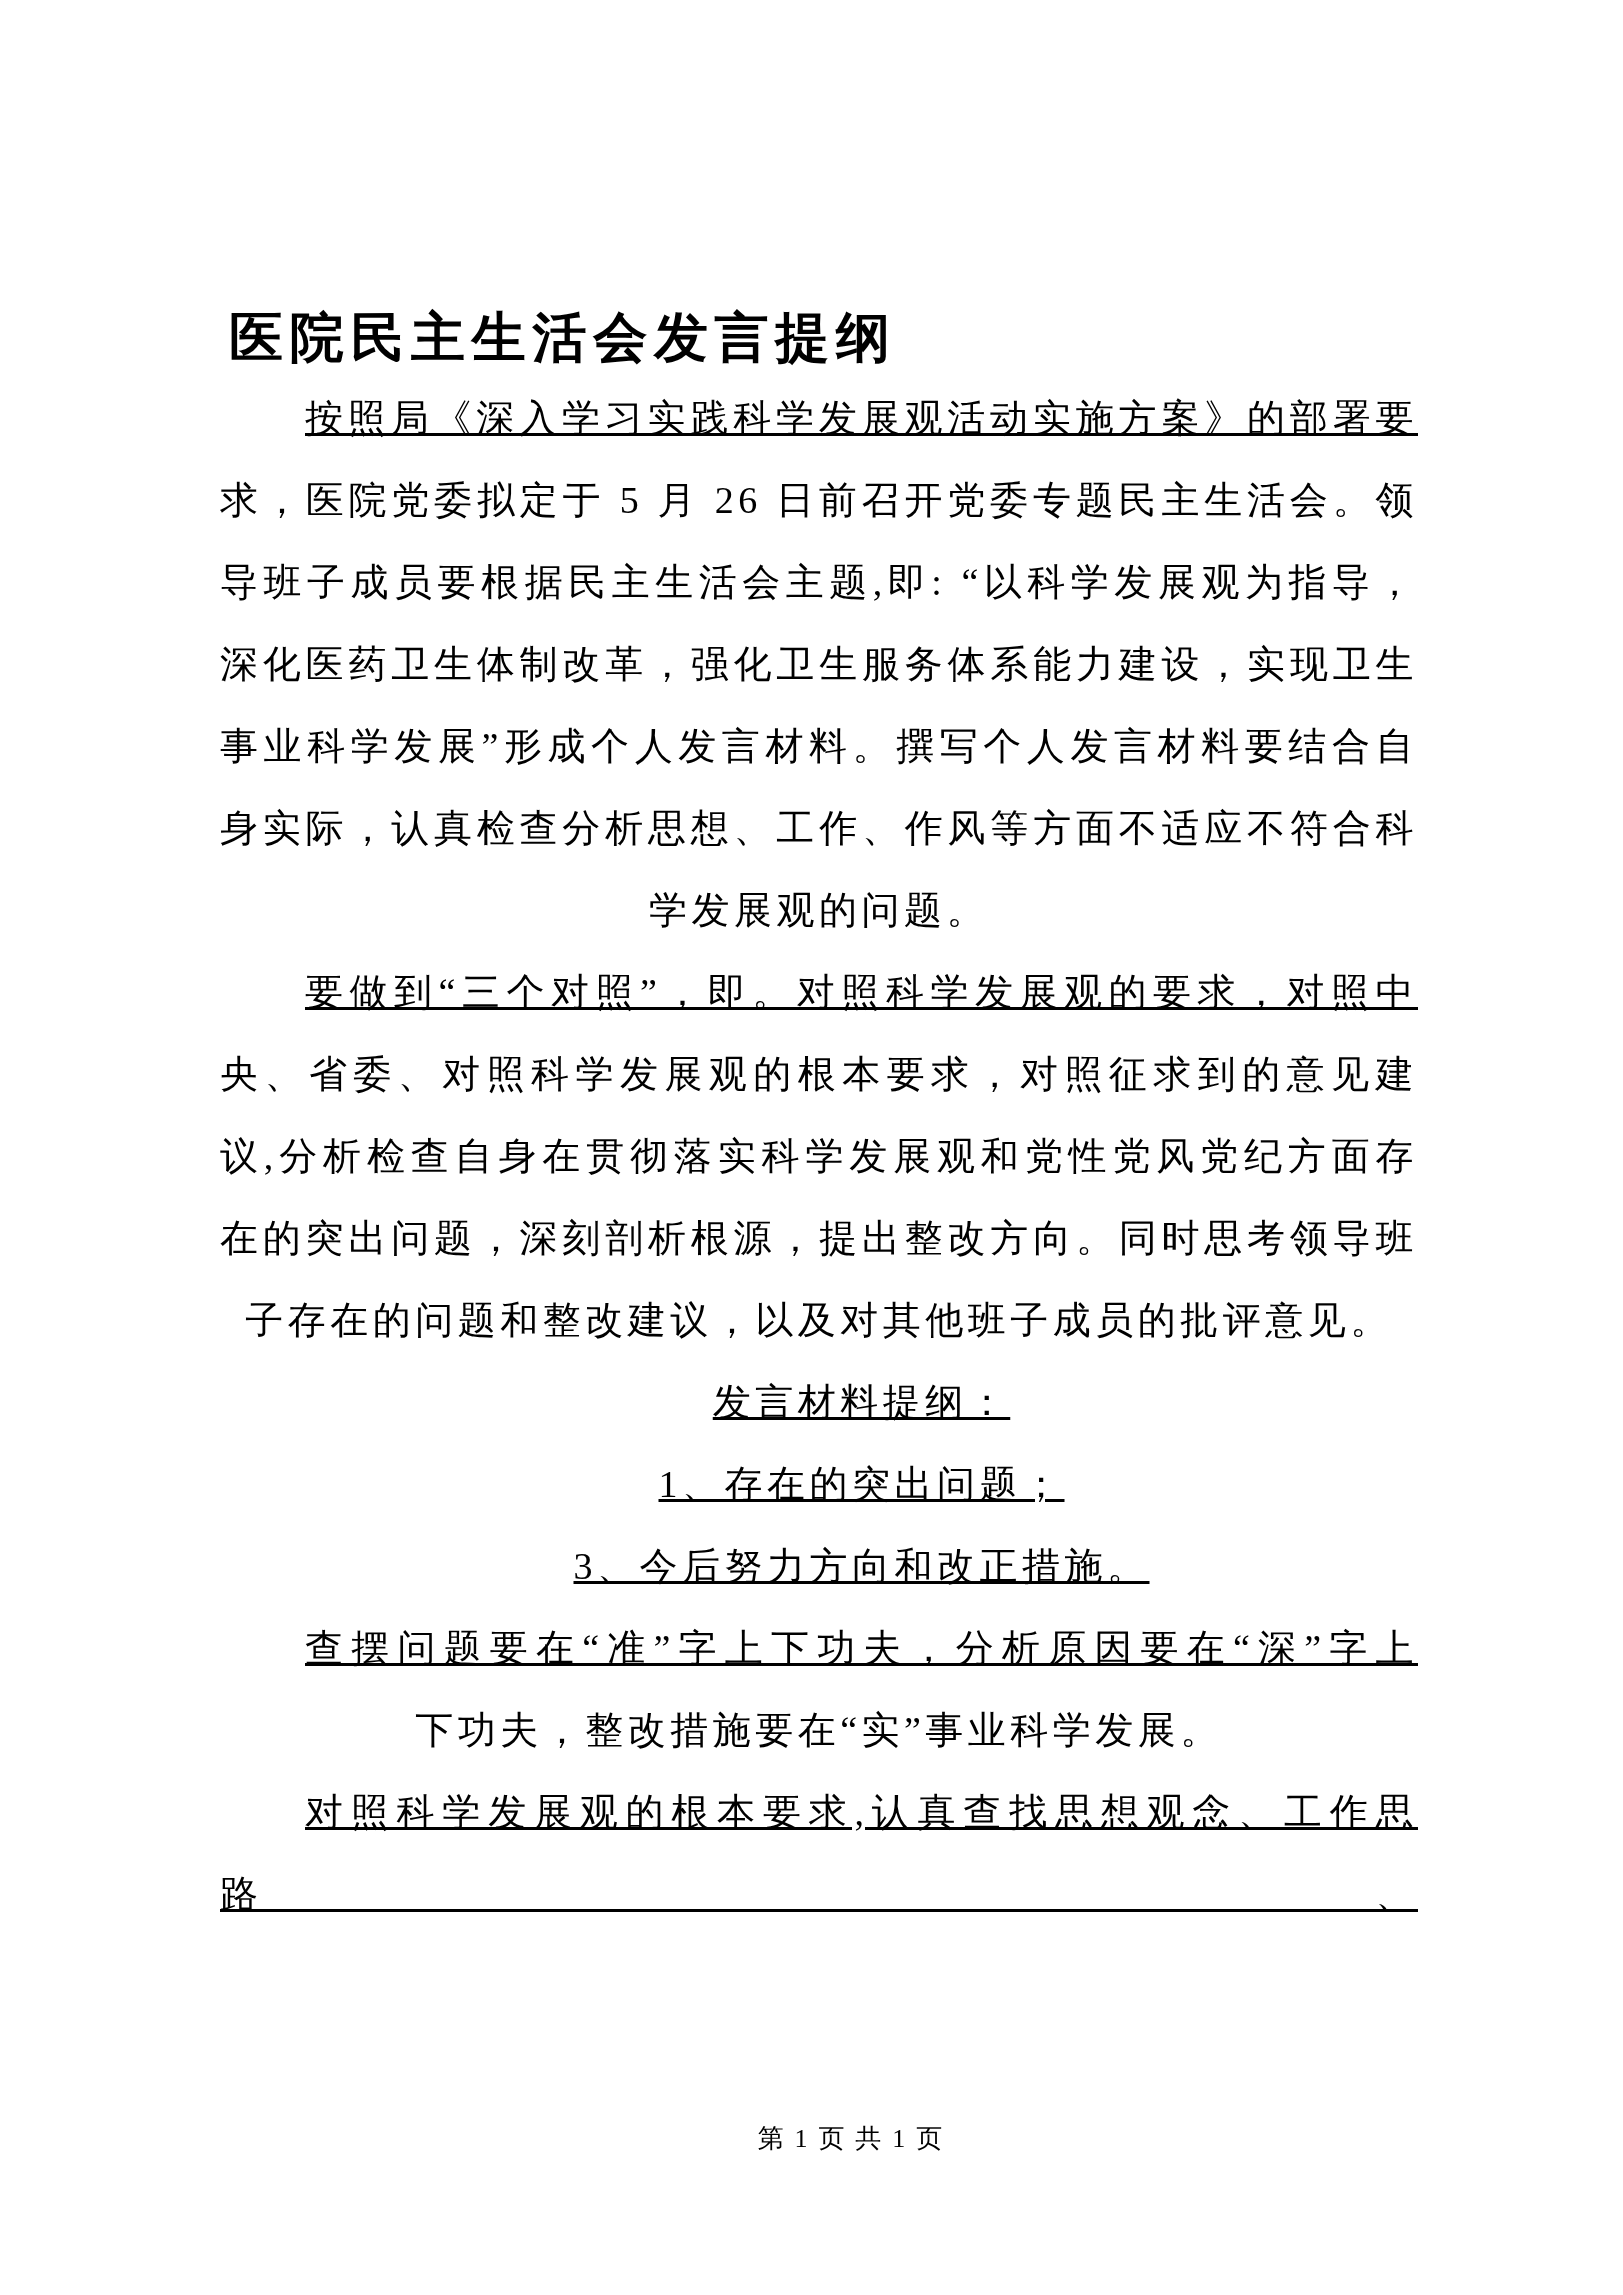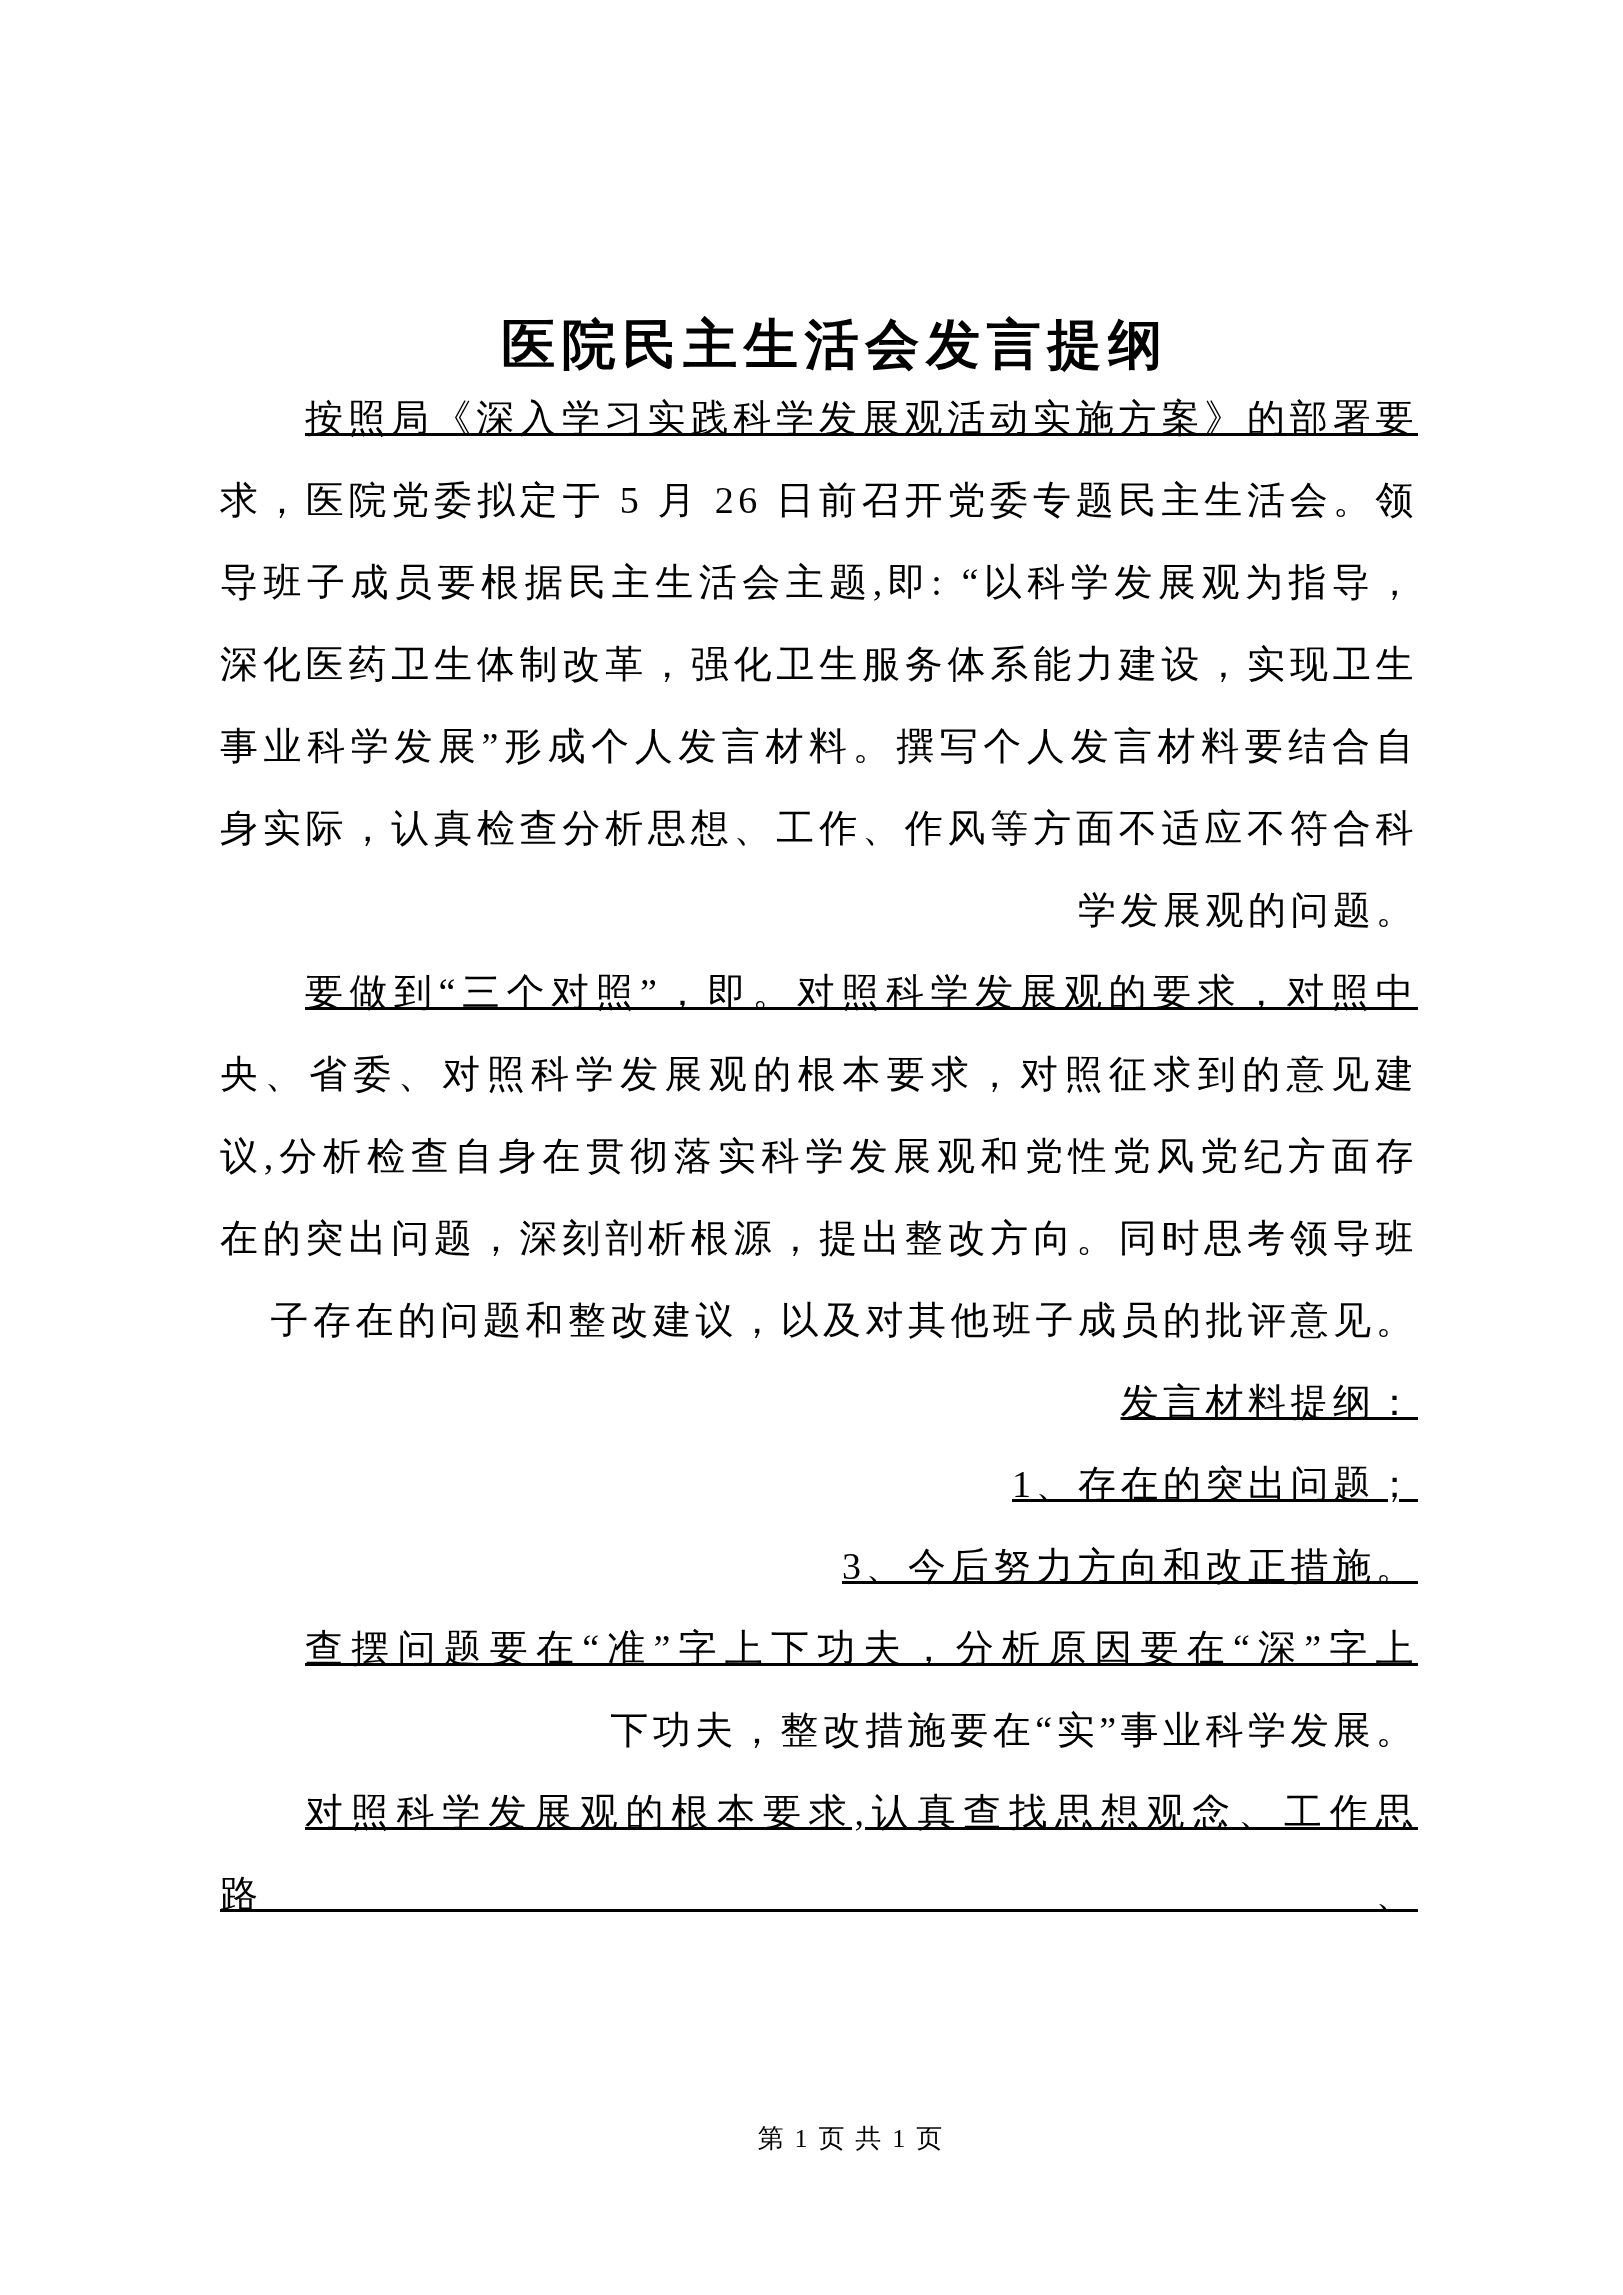--- a/index.html
+++ b/index.html
@@ -14,40 +14,40 @@
     background: #ffffff;
     color: #000000;
     font-family: "Liberation Serif", "DejaVu Serif", serif;
     overflow: hidden;
   }
   .title {
     position: absolute;
     left: 220px;
     top: 297px;
     width: 1198px;
-    margin: 16px;
-    text-align: center;
+    margin: 9px;
+    text-align: left;
     font-size: 54px;
     line-height: 65px;
     font-weight: 700;
     letter-spacing: 6.7px;
     white-space: nowrap;
   }
   .body-block {
     position: absolute;
     left: 220px;
     top: 377px;
     width: 1198px;
   }
   .line {
     height: 82px;
     line-height: 82px;
     font-size: 38px;
     letter-spacing: 4.5px;
-    text-align: right;
+    text-align: center;
     white-space: nowrap;
   }
   .line.fill {
     white-space: normal;
     text-align: justify;
     text-align-last: justify;
     text-justify: inter-character;
   }
   .line.indent {
     text-indent: 85px;

